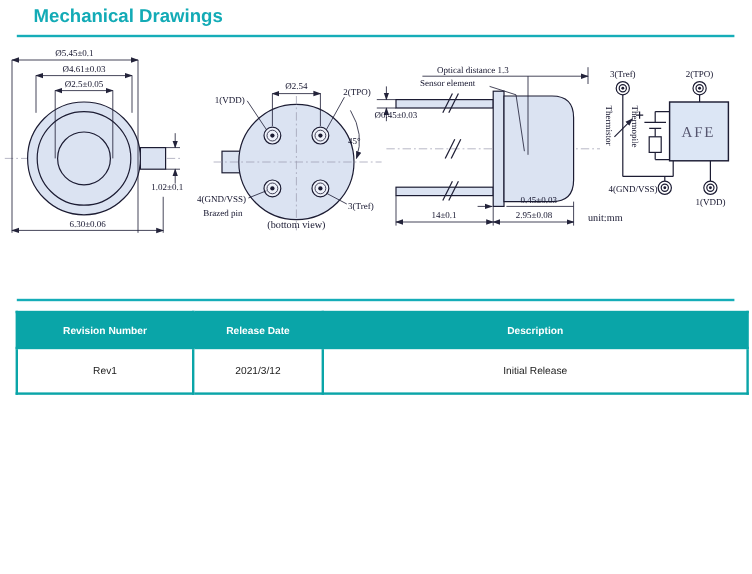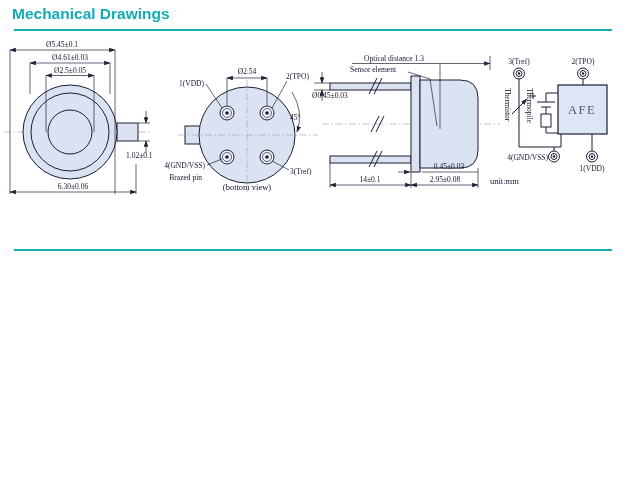--- a/index.html
+++ b/index.html
@@ -1,18 +1,18 @@
 <!DOCTYPE html>
 <html><head>
 <meta charset="utf-8">
 <style>
   html,body{margin:0;padding:0;background:#fff;}
   .page{position:relative;width:627px;height:478px;background:#fff;overflow:hidden;
         font-family:"Liberation Sans",sans-serif;}
-  .sec-title{position:absolute;left:12px;font-size:15.5px;font-weight:600;color:#13abb6;margin:0;}
+  .sec-title{position:absolute;left:28px;font-size:15.5px;font-weight:600;color:#13abb6;margin:0;}
   .rule{position:absolute;left:14px;width:598px;height:2px;background:#16adb8;}
   
   .draw{position:absolute;left:0;top:36px;}
   .ln{stroke:#1c1c33;stroke-width:1;fill:none;}
   .dl{stroke:#23233a;stroke-width:0.7;fill:none;}
   .cl{stroke:#9a9ab0;stroke-width:0.6;stroke-dasharray:7 2.5 1.5 2.5;fill:none;}
   .fillp{fill:#dbe3f2;stroke:#1c1c33;stroke-width:1;}
   .pinring{fill:#eef1fa;stroke:#1c1c33;stroke-width:1;}
   .dt{font-family:"Liberation Serif",serif;font-size:7.5px;fill:#15152e;}
   .dt9{font-family:"Liberation Serif",serif;font-size:8.5px;fill:#15152e;}
@@ -207,14 +207,30 @@
       <text class="dt" transform="translate(505,52) rotate(90)">Thermistor</text>
       <text class="dt" transform="translate(527,52) rotate(90)">Thermopile</text>
       <text class="dt" x="548" y="124" text-anchor="end">4(GND/VSS)</text>
       <text class="dt" x="592" y="135" text-anchor="middle">1(VDD)</text>
       <text class="dt9" x="490" y="148">unit:mm</text>
     </g>
   </svg>
 
   <div class="rule" style="top:249px;"></div>
 
+  <table class="rev-table">
+    <thead>
+      <tr>
+        <th class="c1">Revision Number</th>
+        <th class="c2">Release Date</th>
+        <th class="c3">Description</th>
+      </tr>
+    </thead>
+    <tbody>
+      <tr>
+        <td>Rev1</td>
+        <td>2021/3/12</td>
+        <td>Initial Release</td>
+      </tr>
+    </tbody>
+  </table>
 
 </div>
 
 </body></html>

